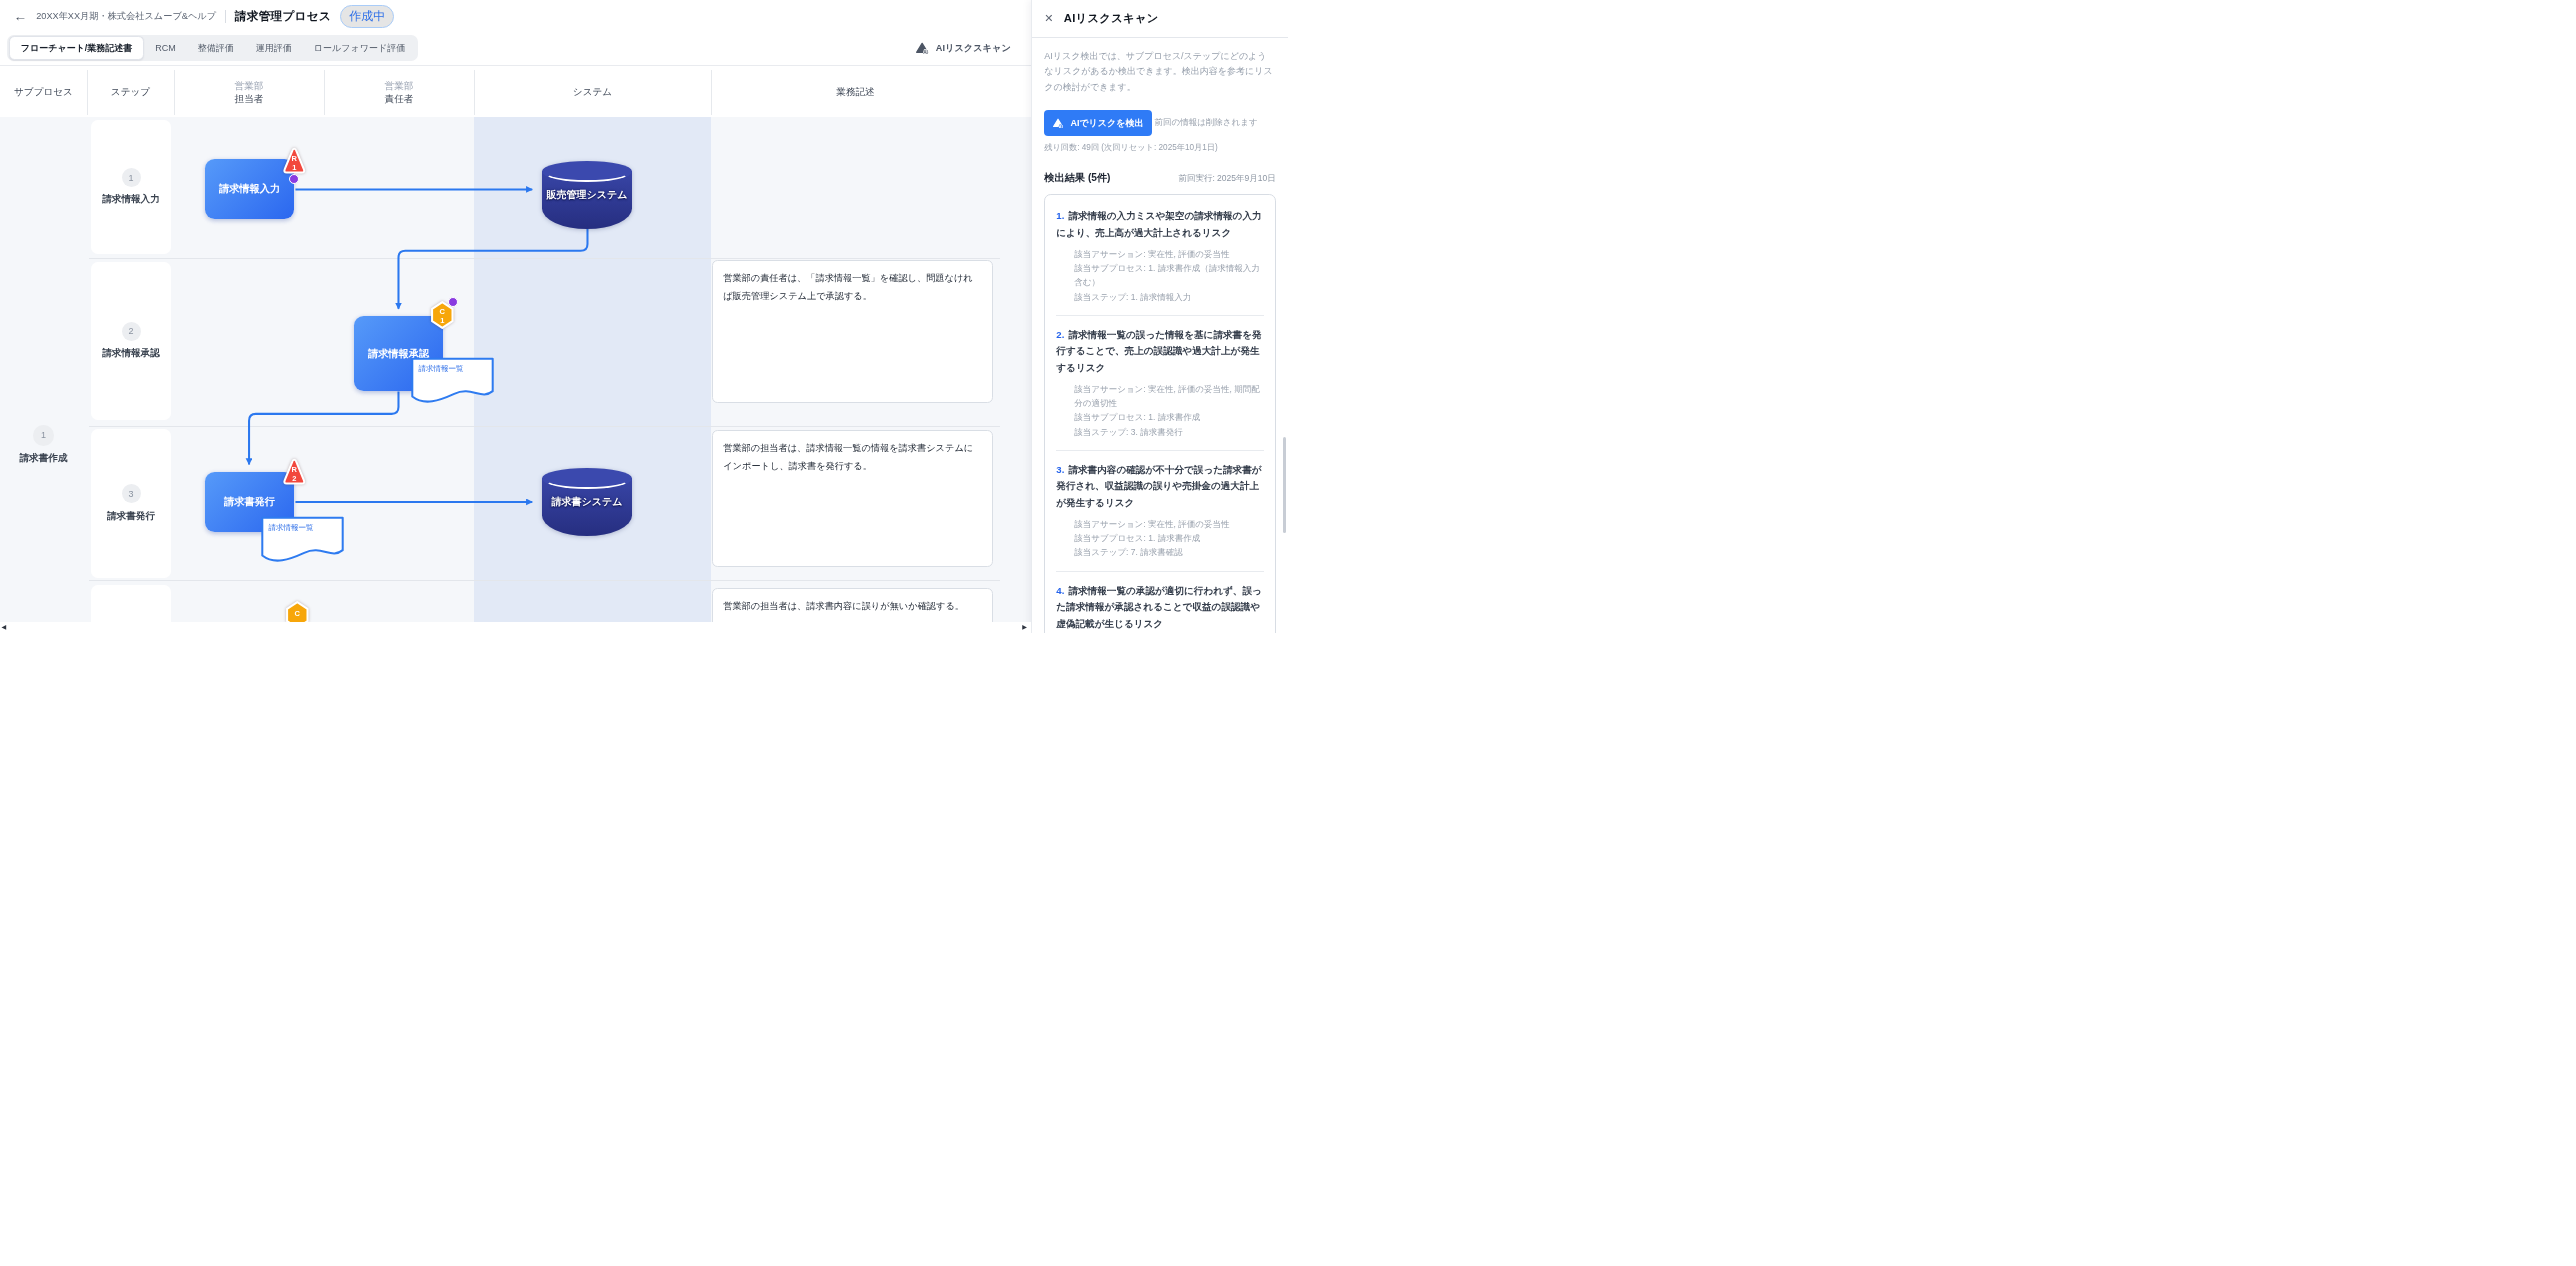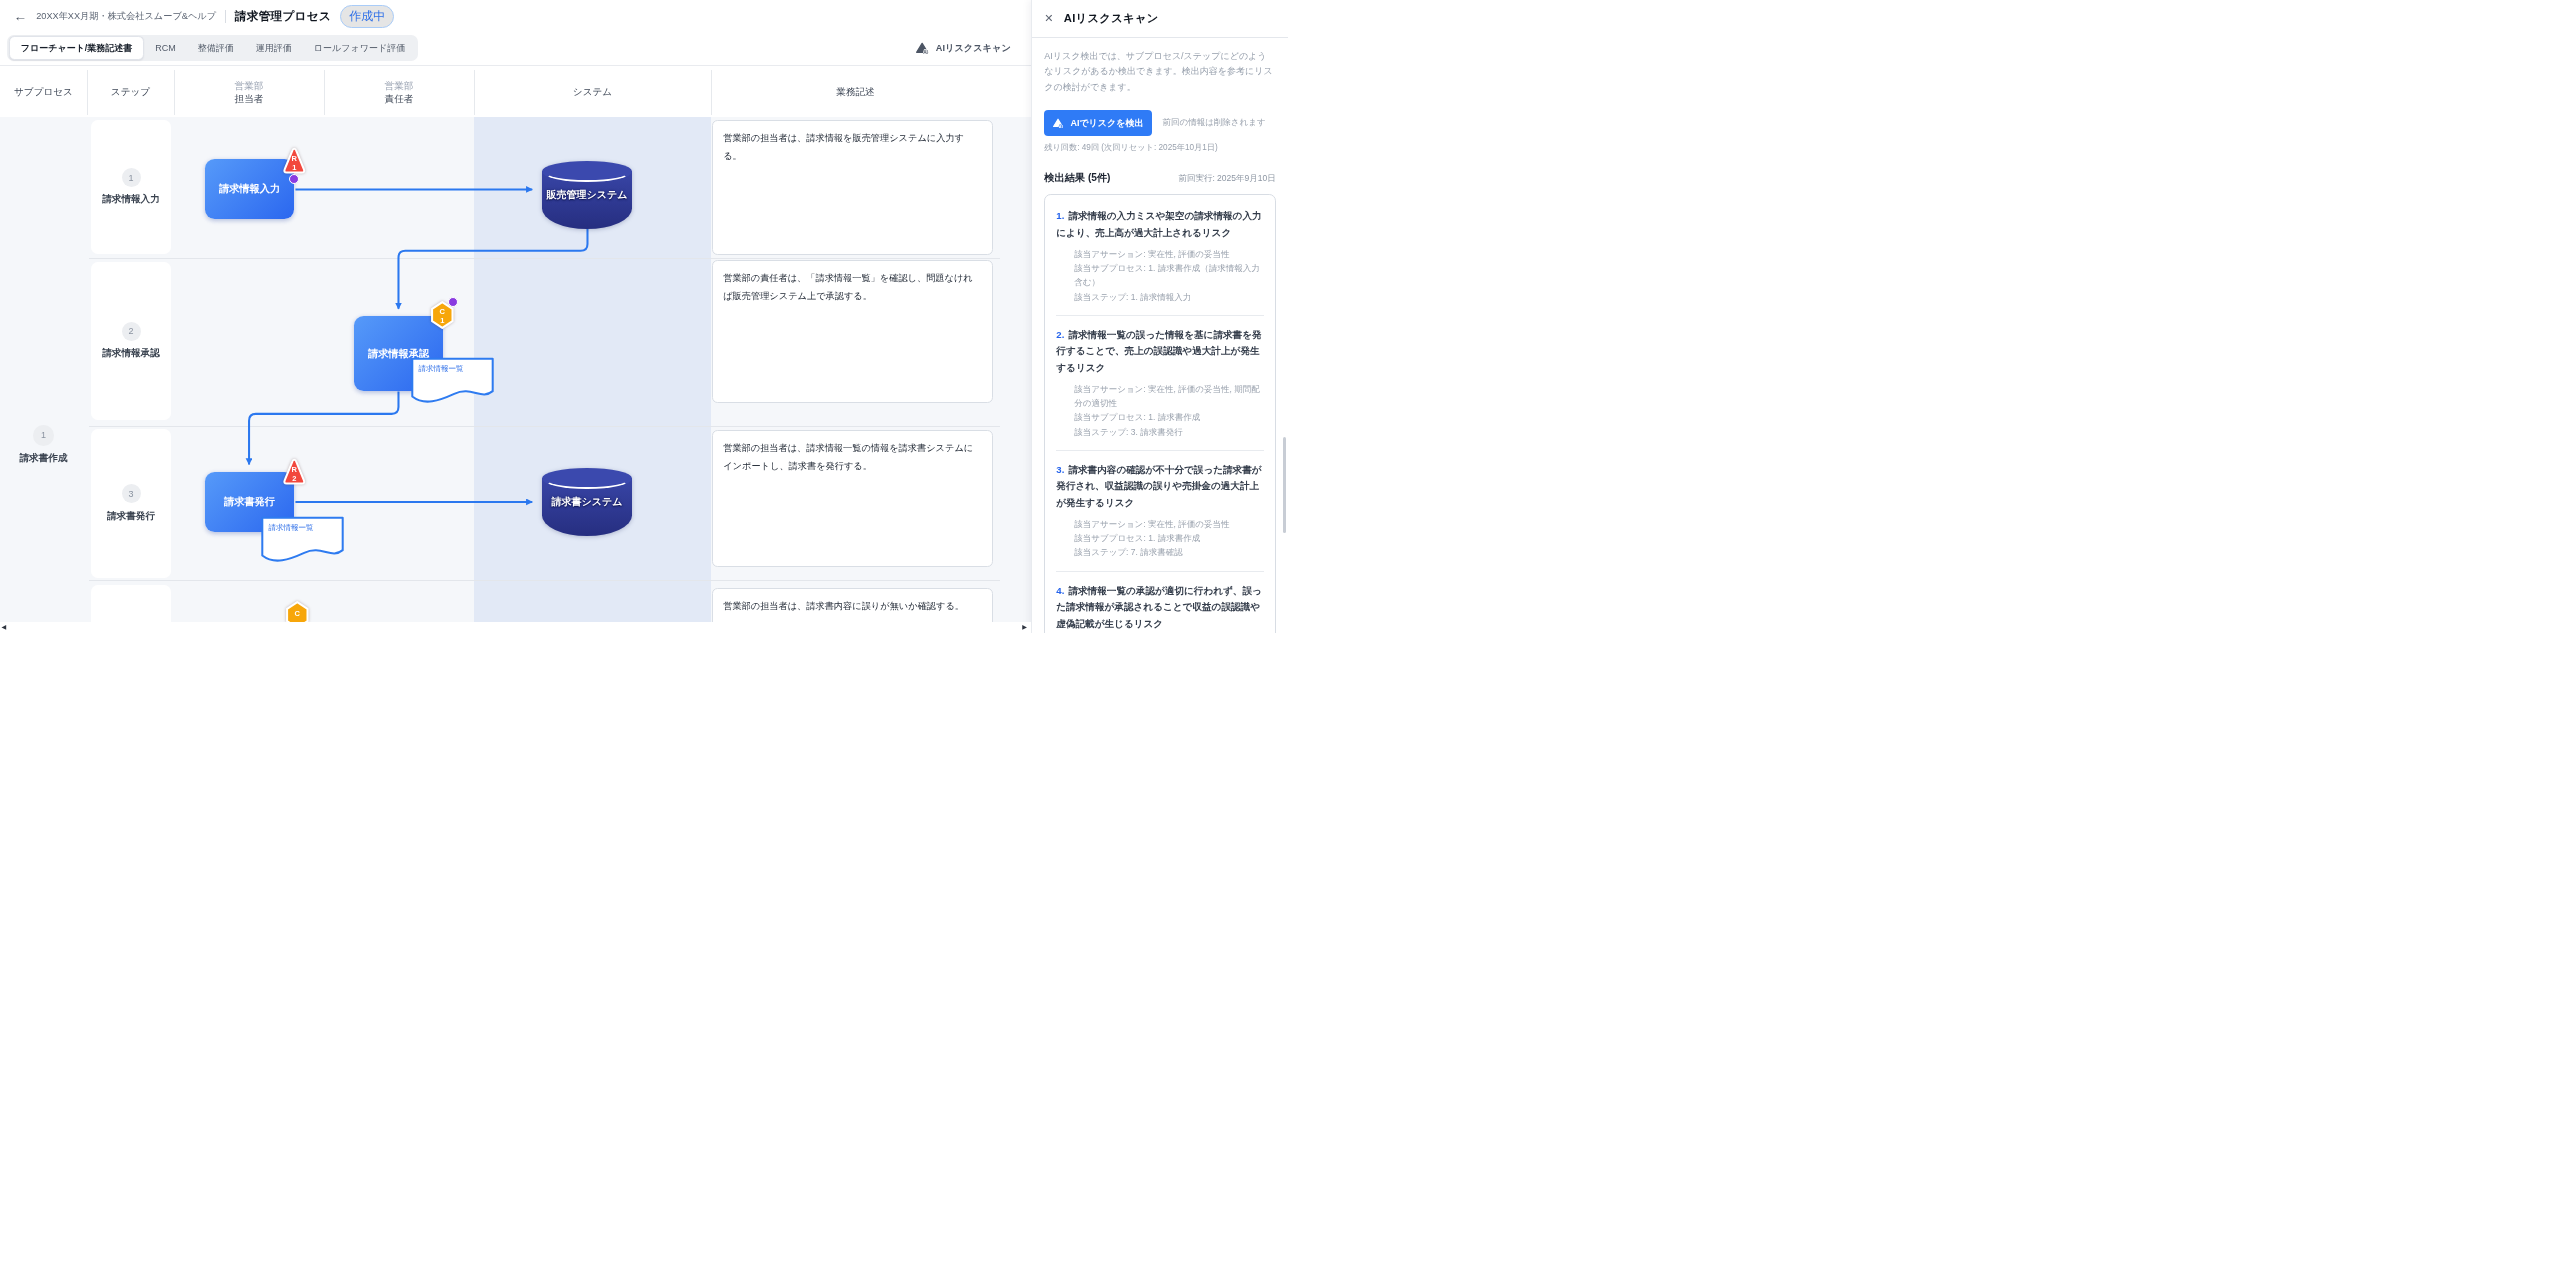--- a/index.html
+++ b/index.html
@@ -51,21 +51,21 @@
   .hstrip{position:absolute;left:0;bottom:0;width:1031px;height:11px;background:#fff;z-index:50;}
   .scrollarrow{position:absolute;top:1.4px;font-size:6.1px;color:#2f3540;cursor:pointer;}
 
   
   .panel{position:absolute;left:1031px;top:0;width:257px;height:633px;background:#fff;border-left:0.7px solid #e8ebef;box-shadow:-2.7px 0 6.8px rgba(15,25,50,.05);box-sizing:border-box;overflow:hidden;}
   .p-head{display:flex;align-items:center;gap:10.2px;height:37px;padding:0 12.3px;border-bottom:0.7px solid #e4e7ec;}
   .p-close{font-size:11px;color:#5f6673;cursor:pointer;}
   .p-title{font-size:11.3px;font-weight:bold;color:#10161f;letter-spacing:0.3px;}
   .p-body{padding:11px 12.3px 0 12.3px;}
   .p-desc{font-size:9px;color:#959eab;line-height:1.72;}
-  .p-btnrow{margin-top:15px;display:flex;align-items:center;gap:10px;}
+  .p-btnrow{margin-top:15px;display:flex;align-items:center;gap:2px;}
   .p-btn{display:flex;align-items:center;gap:4.8px;background:#2f7bf6;color:#fff;font-weight:bold;font-size:9px;border:none;border-radius:4.1px;padding:6.1px 9px;cursor:pointer;font-family:inherit;}
   .p-note{font-size:8.5px;color:#99a1ad;}
   .p-remaining{margin-top:6.8px;font-size:8.2px;color:#99a1ad;}
   .p-reshead{margin-top:18px;display:flex;align-items:baseline;justify-content:space-between;}
   .p-resheading{font-size:10.2px;font-weight:bold;color:#1c2330;}
   .p-lastrun{font-size:8.5px;color:#8d96a3;}
   .rescard{margin-top:8.2px;border:0.7px solid #d8dde4;border-radius:6.8px;padding:2.7px 11px 27px 11px;}
   .resitem{padding:11px 0;cursor:pointer;}
   .resitem + .resitem{border-top:0.7px solid #e8ebef;}
   .restitle{font-size:9.6px;font-weight:bold;line-height:1.72;color:#343d4b;}
@@ -216,21 +216,20 @@
       </svg>
     </div>
 
     <div class="badge" style="left:285px;top:483px;">
       <svg width="24.6" height="30" viewBox="0 0 36 44">
         <polygon points="18,3 33,13 33,31 18,41 3,31 3,13" fill="#f7a60a" stroke="#fff" stroke-width="3" stroke-linejoin="round"></polygon>
         <text x="18" y="24" font-size="11" font-weight="bold" fill="#fff" text-anchor="middle">C</text>
       </svg>
     </div>
 
-    <div class="desccard" style="top:2.7px;height:135px;">営業部の担当者は、請求情報を販売管理システムに入力する。</div>
     <div class="desccard" style="top:313px;height:137px;">営業部の担当者は、請求情報一覧の情報を請求書システムにインポートし、請求書を発行する。</div>
     <div class="desccard" style="top:143px;height:143px;">営業部の責任者は、「請求情報一覧」を確認し、問題なければ販売管理システム上で承認する。</div>
     <div class="desccard" style="top:471px;height:164px;">営業部の担当者は、請求書内容に誤りが無いか確認する。</div>
 
     <div class="hstrip">
       <span class="scrollarrow" style="left:1.4px;">◀</span>
       <span class="scrollarrow" style="right:4.1px;">▶</span>
     </div>
   </div>
 

